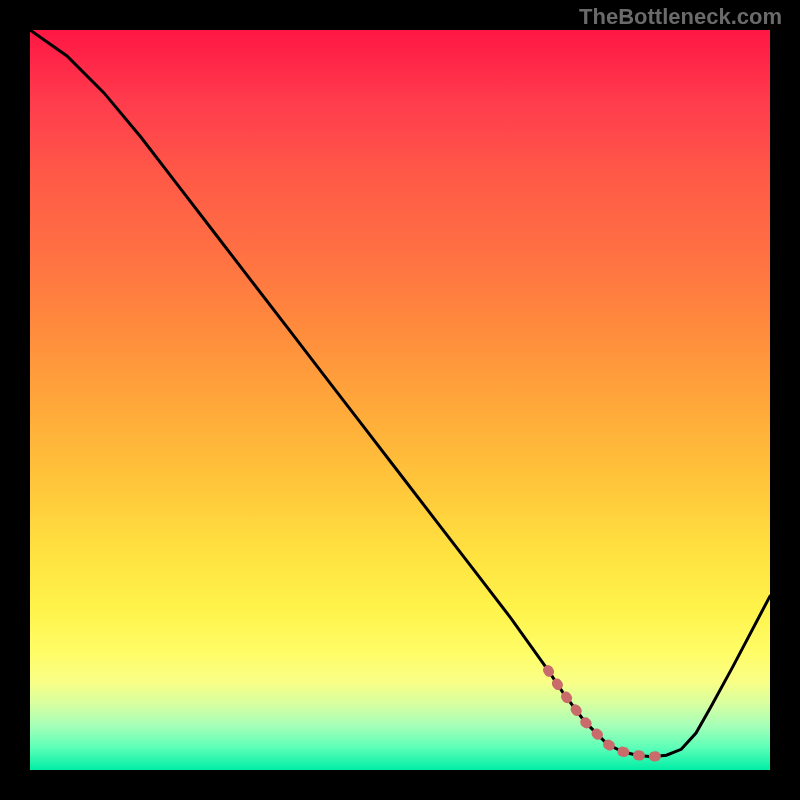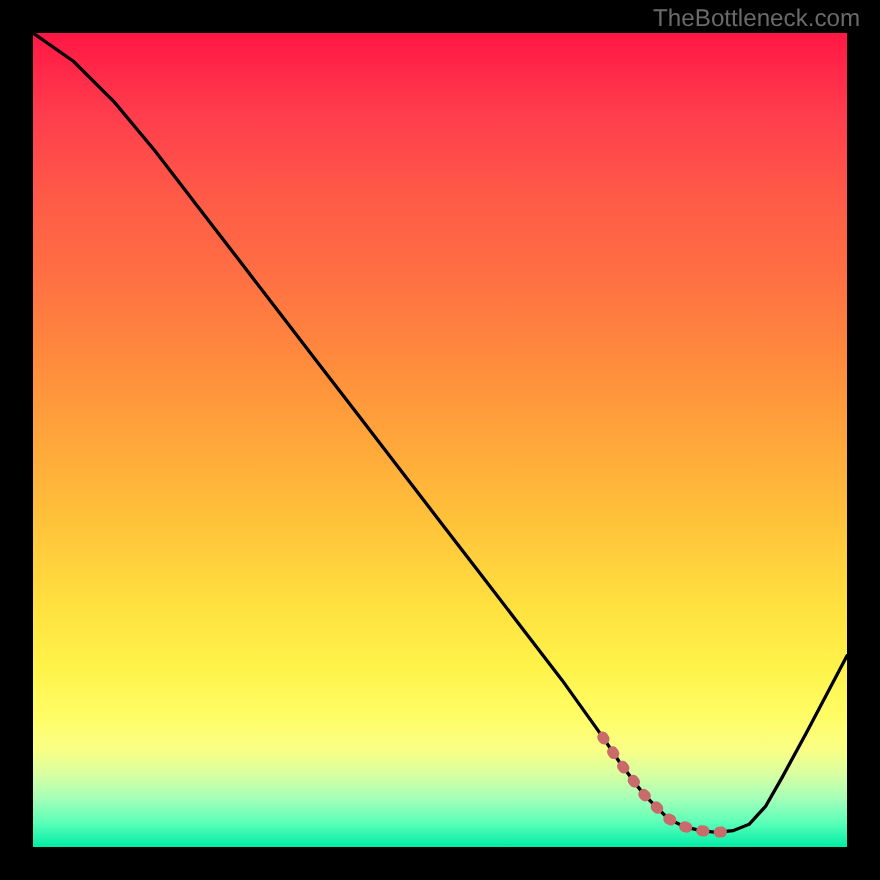--- a/index.html
+++ b/index.html
@@ -9,21 +9,21 @@
     background: #000;
     position: relative;
     font-family: Arial, sans-serif;
   }
   .watermark {
     position: absolute;
     top: 4px;
     right: 18px;
     color: #6a6a6a;
     font-size: 22px;
-    font-weight: normal;
+    font-weight: bold;
     z-index: 10;
   }
   .plot-area {
     position: absolute;
     left: 30px;
     top: 30px;
     width: 740px;
     height: 740px;
     overflow: hidden;
   }

